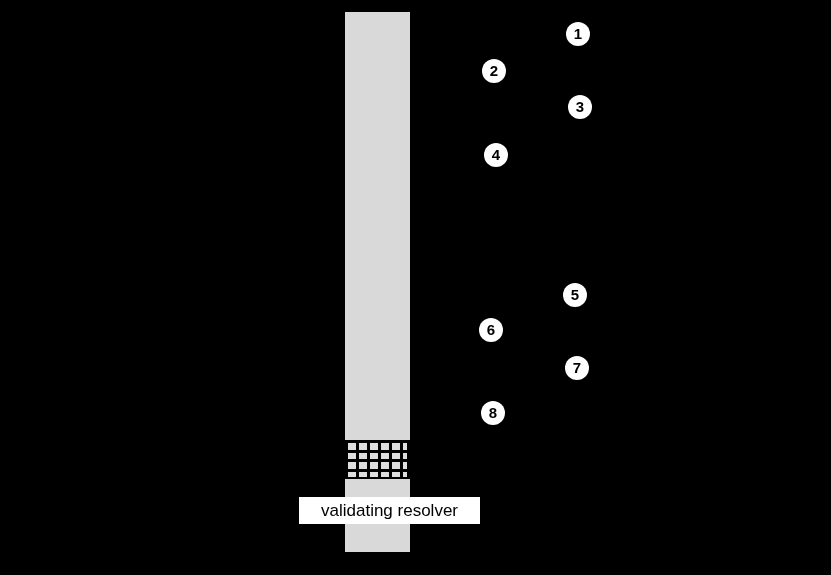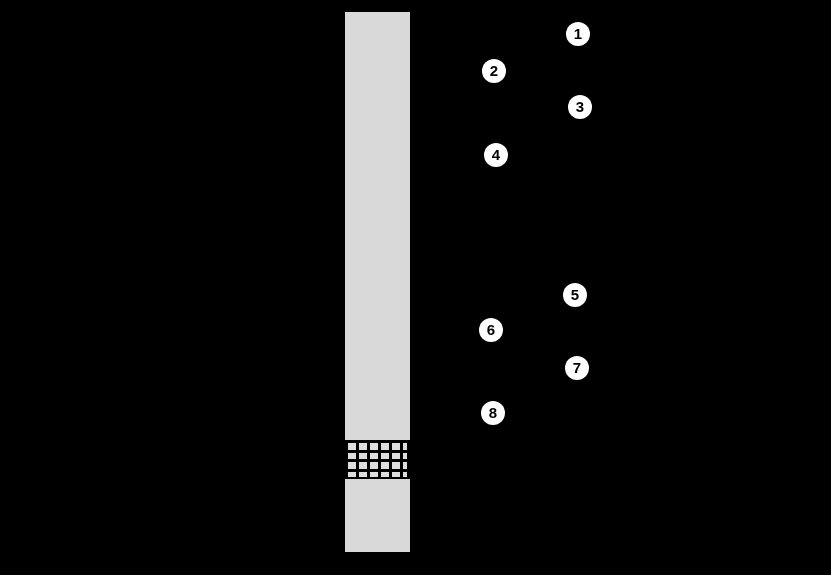--- a/index.html
+++ b/index.html
@@ -77,20 +77,21 @@
 </style>
 </head>
 <body>
 
 <div class="canvas">
 
   <div class="lifeline"></div>
 
   <div class="firewall"></div>
 
+  <div class="resolver-label">validating resolver</div>
 
   <div class="step s1">1</div>
   <div class="step s2">2</div>
   <div class="step s3">3</div>
   <div class="step s4">4</div>
   <div class="step s5">5</div>
   <div class="step s6">6</div>
   <div class="step s7">7</div>
   <div class="step s8">8</div>
 

